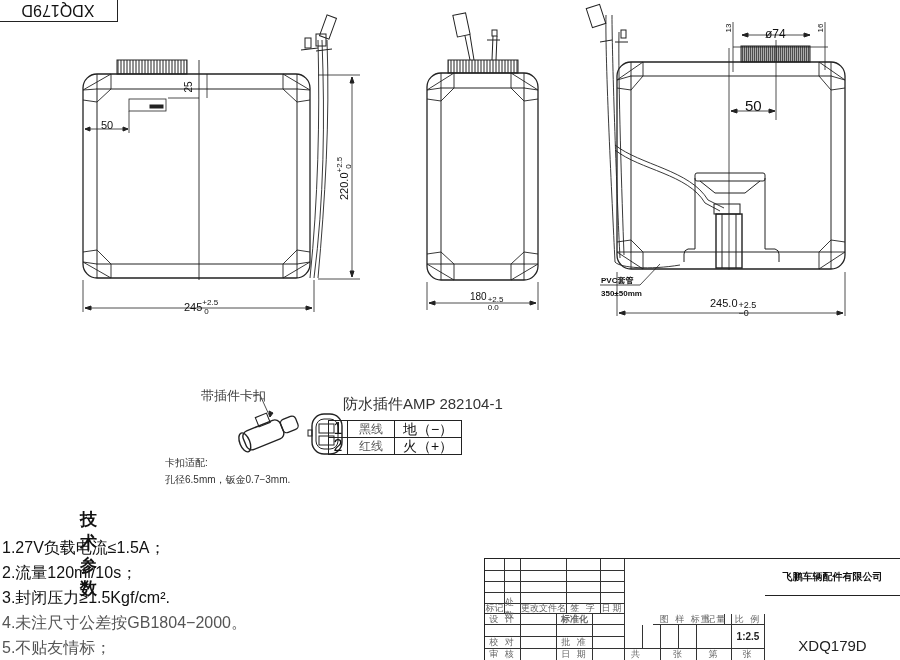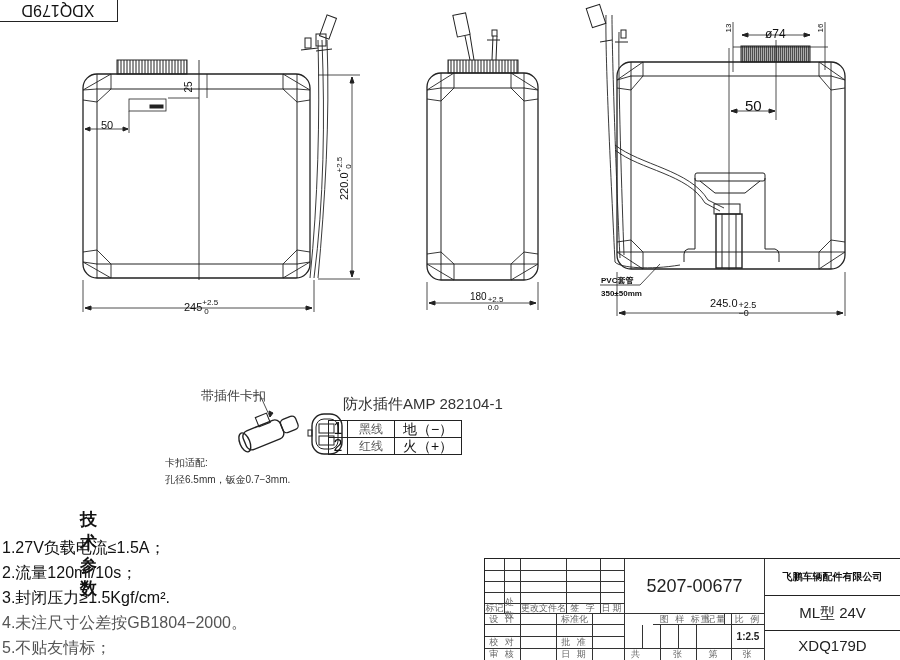--- a/index.html
+++ b/index.html
@@ -276,52 +276,50 @@
   <div class="cell" style="left:116px;top:34px;width:24px;height:11px;"></div>
 
   <div class="cell" style="left:0;top:45px;width:20px;height:10px;letter-spacing:0;font-family:Liberation Mono, monospace;">标记</div>
   <div class="cell" style="left:20px;top:45px;width:16px;height:10px;letter-spacing:0;">处数</div>
   <div class="cell" style="left:36px;top:45px;width:46px;height:10px;letter-spacing:0;">更改文件名</div>
   <div class="cell" style="left:82px;top:45px;width:34px;height:10px;">签  字</div>
   <div class="cell" style="left:116px;top:45px;width:24px;height:10px;">日期</div>
 
   <div class="cell" style="left:0;top:55px;width:36px;height:11px;">设 计</div>
   <div class="cell" style="left:36px;top:55px;width:36px;height:11px;"></div>
-  <div class="cell" style="left:72px;top:55px;width:36px;height:11px;letter-spacing:0;">标准化</div>
+  <div class="cell" style="left:72px;top:55px;width:36px;height:11px;letter-spacing:0;font-weight:bold;">标准化</div>
   <div class="cell" style="left:108px;top:55px;width:32px;height:11px;"></div>
 
   <div class="cell" style="left:0;top:66px;width:36px;height:12px;"></div>
   <div class="cell" style="left:36px;top:66px;width:36px;height:12px;"></div>
   <div class="cell" style="left:72px;top:66px;width:36px;height:12px;"></div>
   <div class="cell" style="left:108px;top:66px;width:32px;height:12px;"></div>
 
   <div class="cell" style="left:0;top:78px;width:36px;height:12px;">校 对</div>
   <div class="cell" style="left:36px;top:78px;width:36px;height:12px;"></div>
   <div class="cell" style="left:72px;top:78px;width:36px;height:12px;">批 准</div>
   <div class="cell" style="left:108px;top:78px;width:32px;height:12px;"></div>
 
   <div class="cell" style="left:0;top:90px;width:36px;height:12px;">审 核</div>
   <div class="cell" style="left:36px;top:90px;width:36px;height:12px;"></div>
   <div class="cell" style="left:72px;top:90px;width:36px;height:12px;">日 期</div>
   <div class="cell" style="left:108px;top:90px;width:32px;height:12px;"></div>
 
-  <div class="cell big" style="left:140px;top:0;width:140px;height:55px;">5207-00677</div>
 
   <div class="cell" style="left:140px;top:55px;width:72px;height:11px;margin-left:28px;">图 样 标 记</div>
   <div class="cell" style="left:212px;top:55px;width:35px;height:11px;">重 量</div>
   <div class="cell" style="left:247px;top:55px;width:33px;height:11px;">比 例</div>
 
   <div class="cell" style="left:140px;top:66px;width:18px;height:24px;"></div>
   <div class="cell" style="left:158px;top:66px;width:18px;height:24px;"></div>
   <div class="cell" style="left:176px;top:66px;width:18px;height:24px;"></div>
   <div class="cell" style="left:194px;top:66px;width:18px;height:24px;"></div>
   <div class="cell" style="left:212px;top:66px;width:35px;height:24px;"></div>
   <div class="cell scale" style="left:247px;top:66px;width:33px;height:24px;">1:2.5</div>
 
   <div class="cell" style="left:140px;top:90px;width:36px;height:12px;justify-content:flex-start;padding-left:6px;">共</div>
   <div class="cell" style="left:176px;top:90px;width:36px;height:12px;">张</div>
   <div class="cell" style="left:212px;top:90px;width:35px;height:12px;">第</div>
   <div class="cell" style="left:247px;top:90px;width:33px;height:12px;">张</div>
 
   <div class="cell company" style="left:280px;top:0;width:136px;height:37px;border-bottom:1.5px solid #222;">飞鹏车辆配件有限公司</div>
-  <div class="cell mid" style="left:280px;top:37px;width:136px;height:35px;border-bottom:1.5px solid #222;">ML型 24V</div>
   <div class="cell mid" style="left:280px;top:72px;width:136px;height:30px;">XDQ179D</div>
 </div>
 
 </body></html>

